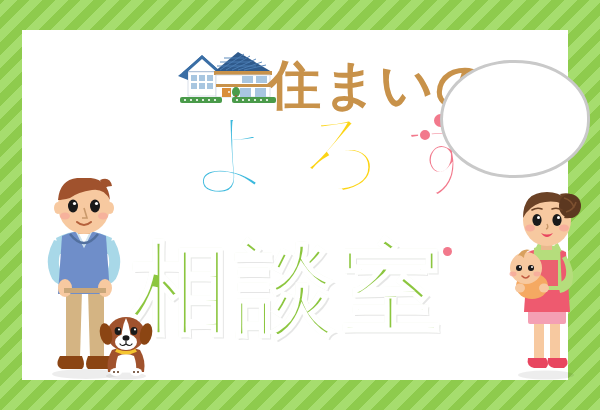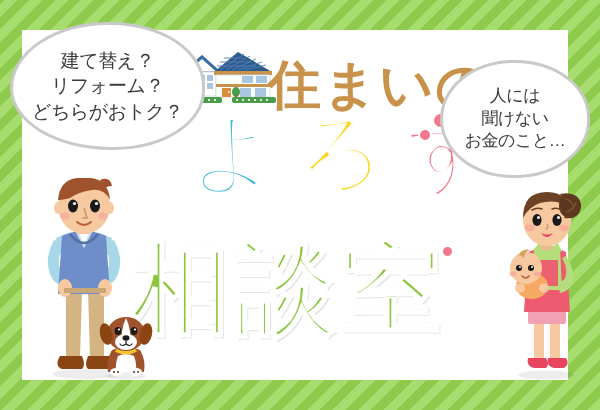--- a/index.html
+++ b/index.html
@@ -335,27 +335,18 @@
     <path d="M34 20 q5 -3 10 -1 M54 19 q5 -2 10 1" fill="none" stroke="#6b4226" stroke-width="1.6" stroke-linecap="round"></path>
 
     <path d="M49 34 q2 4 -1 5" fill="none" stroke="#c9996b" stroke-width="1.4"></path>
 
     <path d="M43 43 q6 8 12 0 q-6 3 -12 0 z" fill="#e8455f"></path>
 
     <ellipse cx="32" cy="38" rx="5" ry="3.5" fill="#f6a99b" opacity="0.8"></ellipse>
     <ellipse cx="66" cy="38" rx="5" ry="3.5" fill="#f6a99b" opacity="0.8"></ellipse>
   </svg>
 
-  <div class="bubble" id="bubble-left">
-    <span class="tail"></span>
-    <span class="txt">建て替え？
-リフォーム？
-どちらがおトク？</span>
-  </div>
 
   <div class="bubble" id="bubble-right">
     <span class="tail2"></span>
-    <span class="txt">人には
-聞けない
-お金のこと…</span>
   </div>
 
 </div>
 
 </body></html>

